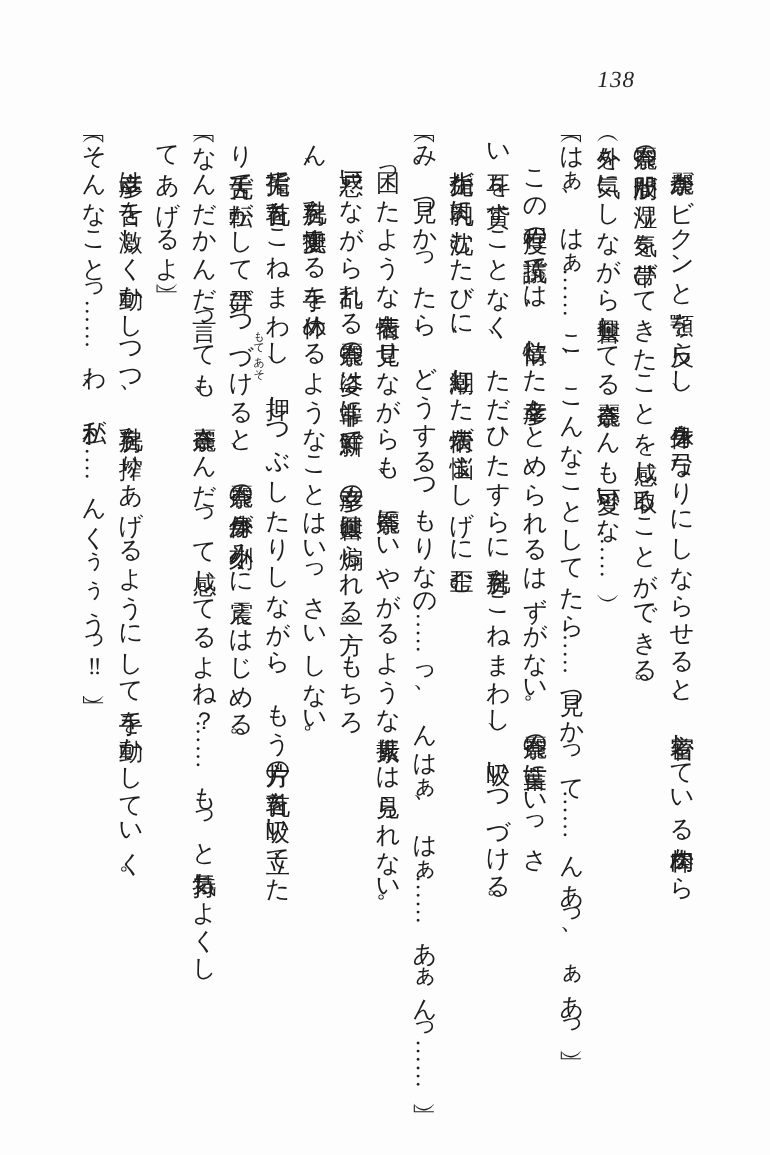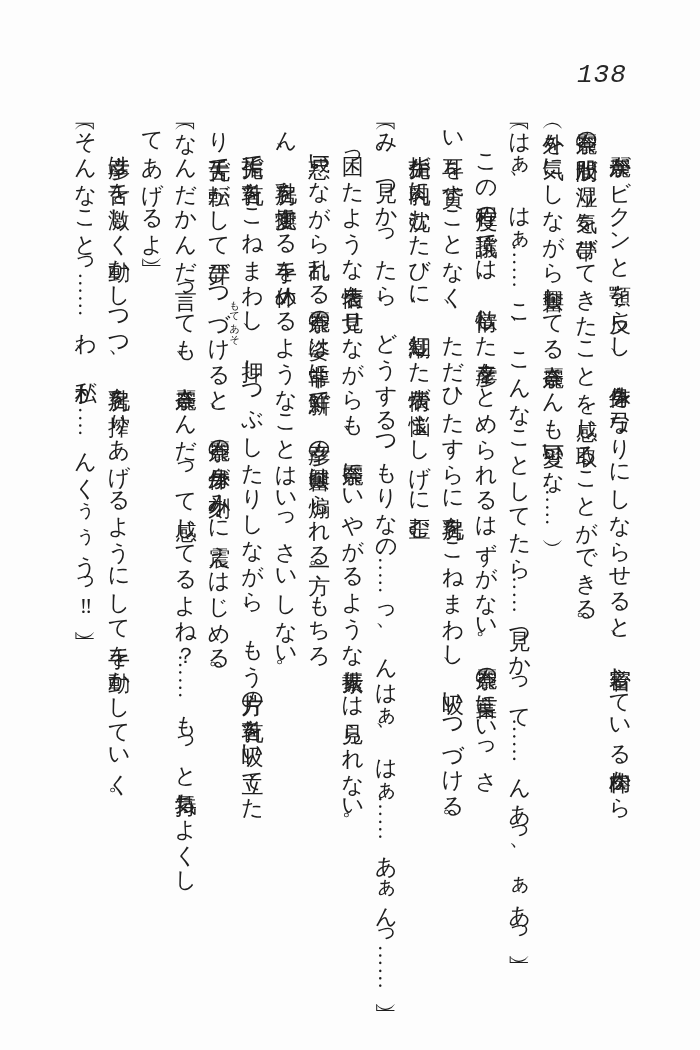--- a/index.html
+++ b/index.html
@@ -11,26 +11,26 @@
     background: #fdfdfd;
     font-family: "Liberation Serif", "DejaVu Serif", serif;
   }
   #book-page {
     position: absolute;
     inset: 0;
   }
   #page-number {
     position: absolute;
     top: 60px;
-    left: 577px;
-    font-size: 26px;
+    left: 543px;
+    font-size: 21px;
     font-style: italic;
     letter-spacing: 1px;
     color: #262626;
-    font-family: Liberation Mono, monospace;
+    font-family: Liberation Serif, serif;
   }
   #text-block {
     position: absolute;
     top: 116px;
     right: 63px;
     height: 870px;
     writing-mode: vertical-rl;
     text-orientation: mixed;
     font-size: 22px;
     letter-spacing: 0.6px;

